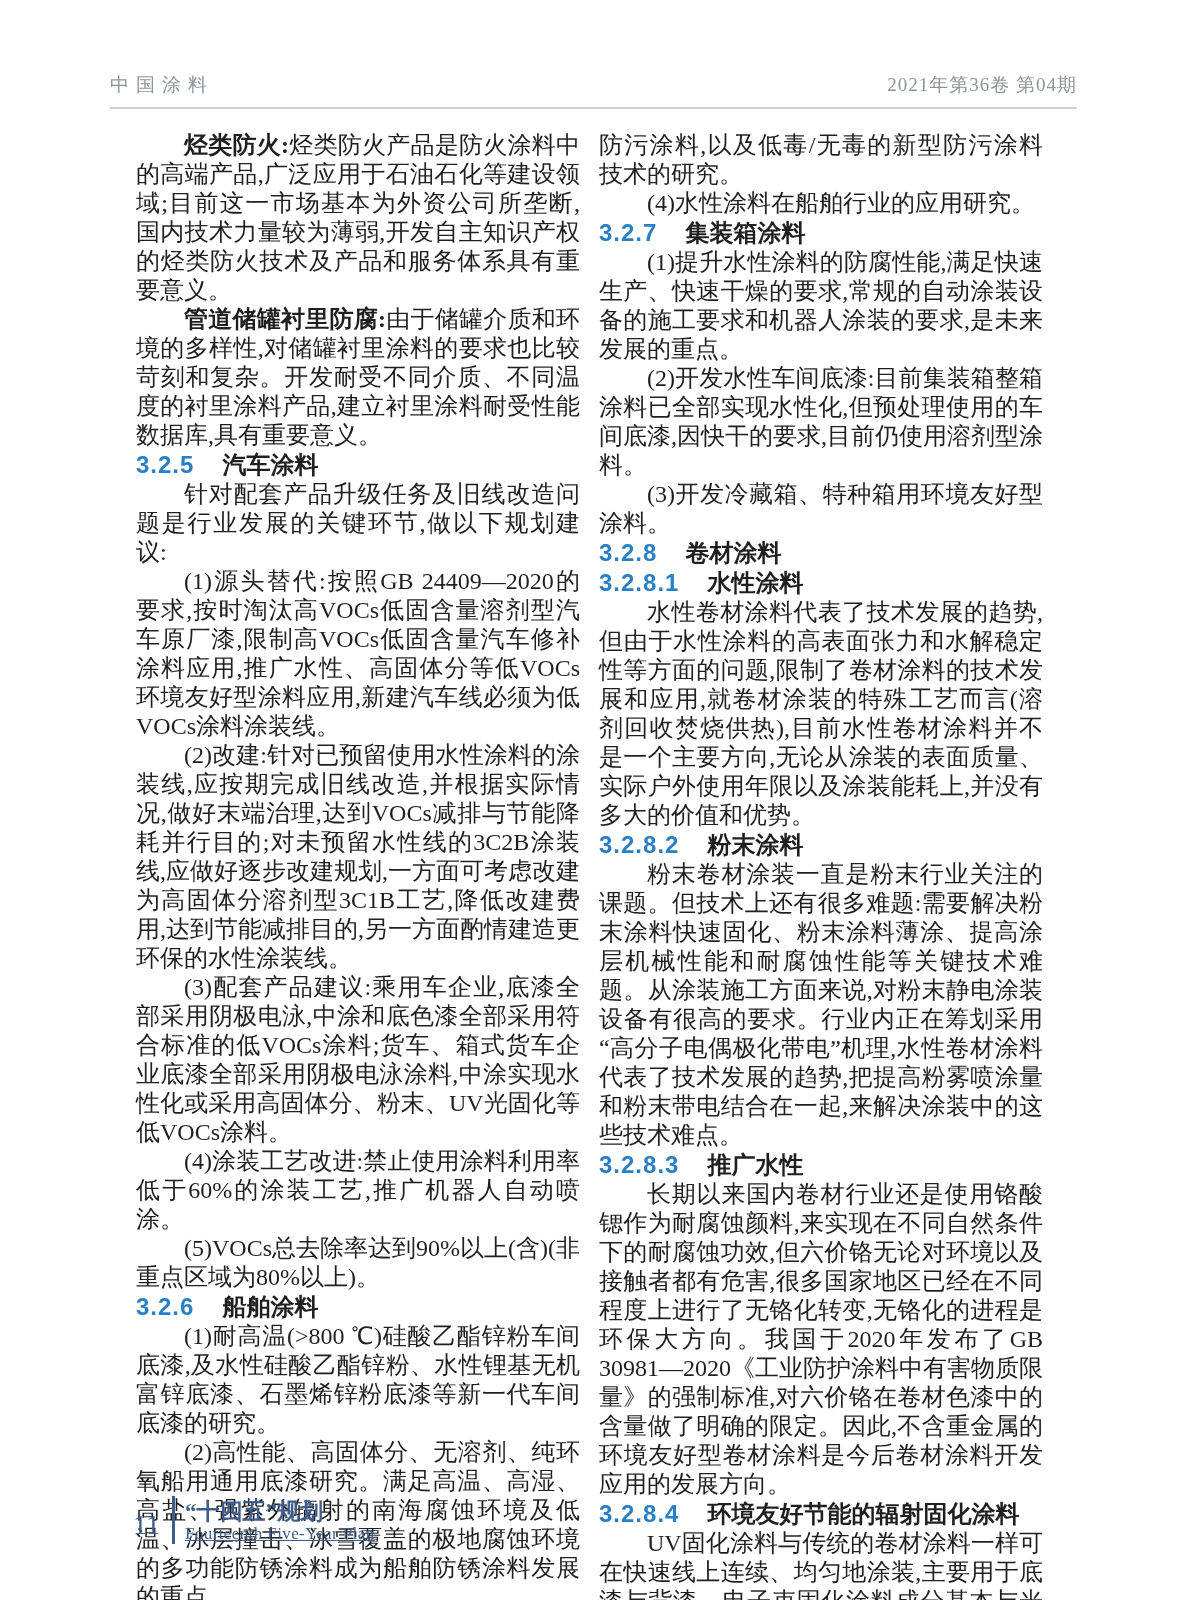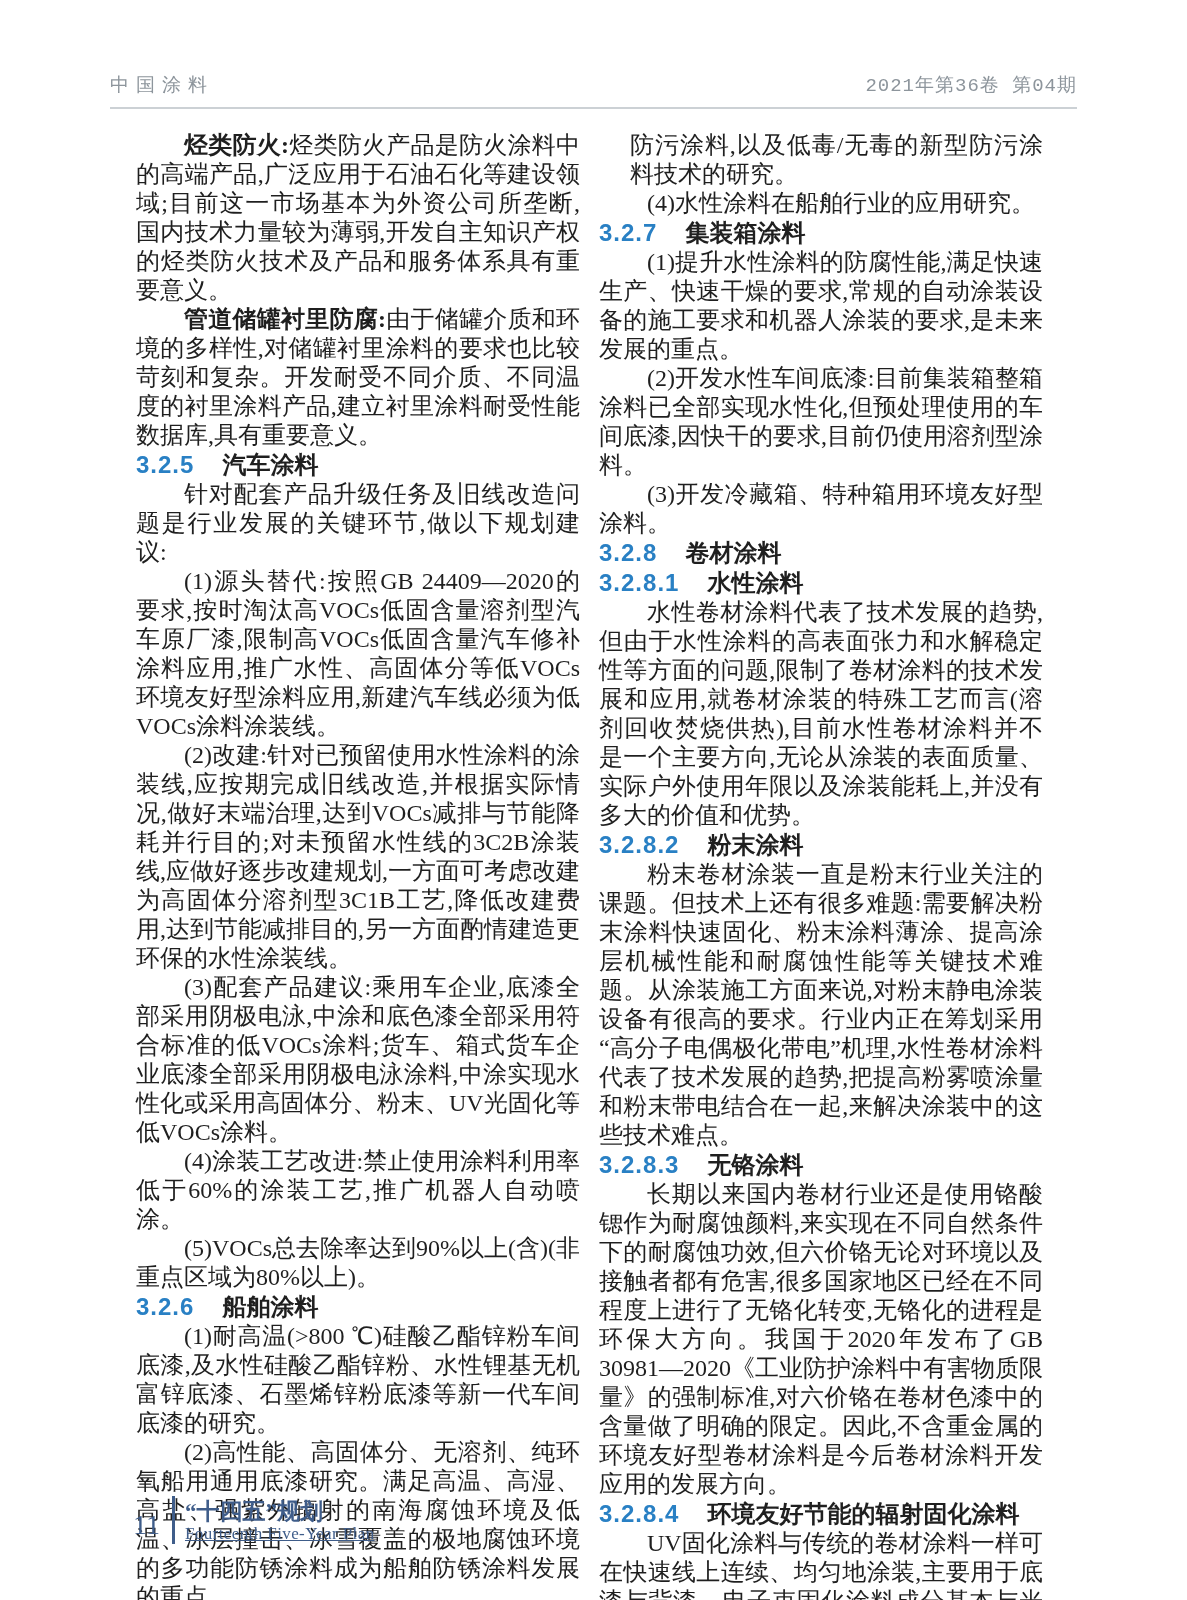--- a/index.html
+++ b/index.html
@@ -22,35 +22,35 @@
   
   .header{
     position:absolute;left:110px;right:110px;top:72px;
     display:flex;justify-content:space-between;align-items:flex-end;
     color:var(--hdr);
     font-size:19px;
     padding-bottom:9px;
     border-bottom:2px solid var(--rule);
   }
   .journal{letter-spacing:7px;}
-  .issue{letter-spacing:1px;font-family:Liberation Mono, monospace;}
+  .issue{letter-spacing:1px;}
   
   .main{
     position:absolute;top:131px;left:136px;
     display:flex;gap:19px;
   }
   .col{
     width:444px;
     font-size:24px;
     line-height:29px;
     text-align:justify;
     color:var(--body);
   }
   .col p{margin:0;text-indent:2em;}
-  .col p.noindent{text-indent:0;margin-left:31px;}
+  .col p.noindent{text-indent:0;}
   .col .lead{font-weight:bold;}
   .heading{white-space:nowrap;}
   .heading .num{
     color:var(--accent);
     font-family:"Liberation Sans", sans-serif;
     font-weight:bold;
     letter-spacing:1px;
   }
   .heading .htitle{font-weight:bold;margin-left:28px;margin-top:48px;}
   
@@ -107,21 +107,21 @@
         <p>(4)水性涂料在船舶行业的应用研究。</p>
         <div class="heading"><span class="num">3.2.7</span><span class="htitle">集装箱涂料</span></div>
         <p>(1)提升水性涂料的防腐性能,满足快速生产、快速干燥的要求,常规的自动涂装设备的施工要求和机器人涂装的要求,是未来发展的重点。</p>
         <p>(2)开发水性车间底漆:目前集装箱整箱涂料已全部实现水性化,但预处理使用的车间底漆,因快干的要求,目前仍使用溶剂型涂料。</p>
         <p>(3)开发冷藏箱、特种箱用环境友好型涂料。</p>
         <div class="heading"><span class="num">3.2.8</span><span class="htitle">卷材涂料</span></div>
         <div class="heading"><span class="num">3.2.8.1</span><span class="htitle">水性涂料</span></div>
         <p>水性卷材涂料代表了技术发展的趋势,但由于水性涂料的高表面张力和水解稳定性等方面的问题,限制了卷材涂料的技术发展和应用,就卷材涂装的特殊工艺而言(溶剂回收焚烧供热),目前水性卷材涂料并不是一个主要方向,无论从涂装的表面质量、实际户外使用年限以及涂装能耗上,并没有多大的价值和优势。</p>
         <div class="heading"><span class="num">3.2.8.2</span><span class="htitle">粉末涂料</span></div>
         <p>粉末卷材涂装一直是粉末行业关注的课题。但技术上还有很多难题:需要解决粉末涂料快速固化、粉末涂料薄涂、提高涂层机械性能和耐腐蚀性能等关键技术难题。从涂装施工方面来说,对粉末静电涂装设备有很高的要求。行业内正在筹划采用“高分子电偶极化带电”机理,水性卷材涂料代表了技术发展的趋势,把提高粉雾喷涂量和粉末带电结合在一起,来解决涂装中的这些技术难点。</p>
-        <div class="heading"><span class="num">3.2.8.3</span><span class="htitle">无铬涂料</span></div>
+        <div class="heading"><span class="num">3.2.8.3</span><span class="htitle">推广水性</span></div>
         <p>长期以来国内卷材行业还是使用铬酸锶作为耐腐蚀颜料,来实现在不同自然条件下的耐腐蚀功效,但六价铬无论对环境以及接触者都有危害,很多国家地区已经在不同程度上进行了无铬化转变,无铬化的进程是环保大方向。我国于2020年发布了GB 30981—2020《工业防护涂料中有害物质限量》的强制标准,对六价铬在卷材色漆中的含量做了明确的限定。因此,不含重金属的环境友好型卷材涂料是今后卷材涂料开发应用的发展方向。</p>
         <div class="heading"><span class="num">3.2.8.4</span><span class="htitle">环境友好节能的辐射固化涂料</span></div>
         <p>UV固化涂料与传统的卷材涂料一样可在快速线上连续、均匀地涂装,主要用于底漆与背漆。电子束固化涂料成分基本与光固化涂料一致,但涂料不含光引发剂,涂料成本低,能量消耗低,EB固化穿透能力强,对色漆固化同样有效,可用于面漆涂装。EB固化时自由基引发过程中需要惰性气体的保护,从而阻隔氧的影响,这是目前EB技术进一步工业化使用的主要阻碍,但随着辐射固化技术的不断成熟,这种环保节能的</p>
       </div>
   </div>
 
   <div class="footer">
     <span class="pagenum">11</span>
     <span class="bar"></span>
     <span class="plan">

